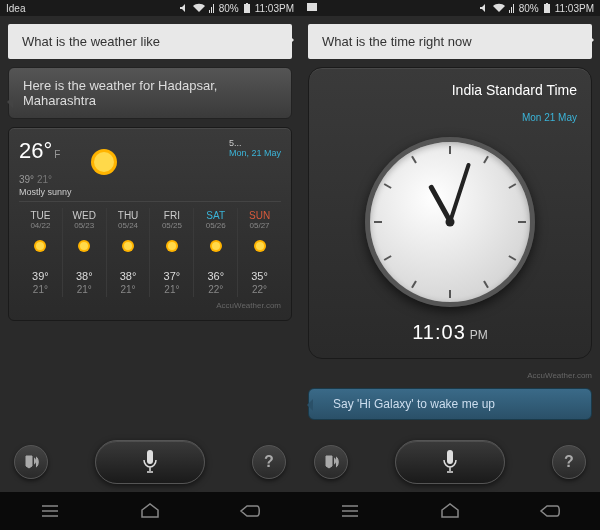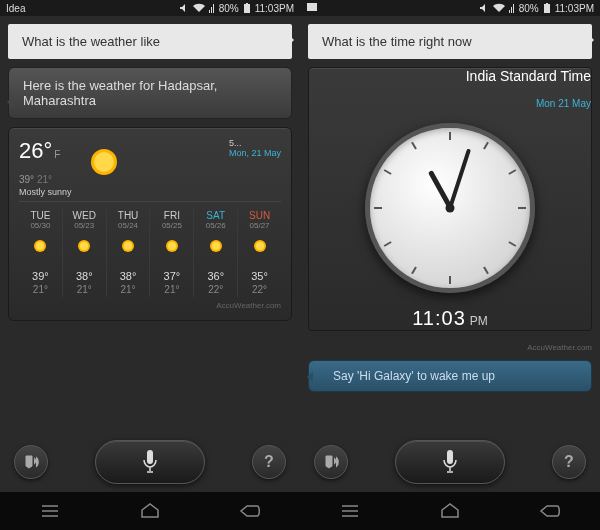--- a/index.html
+++ b/index.html
@@ -29,21 +29,21 @@
 .fday{flex:1;text-align:center;border-right:1px solid #3a3a3a;padding:2px 0}
 .fday:last-child{border-right:none}
 .fday-name{font-size:10px;color:#ccc;font-weight:normal}
 .fday-name.sat{color:#3bb4d8}
 .fday-name.sun{color:#d85a3b}
 .fday-date{font-size:8px;color:#888}
 .fday-icon{width:20px;height:20px;margin:6px auto}
 .fday-hi{font-size:11px;color:#ddd;margin-top:4px}
 .fday-lo{font-size:10px;color:#888;margin-top:2px}
 .attribution{text-align:right;font-size:8px;color:#666;margin-top:4px}
-.time-card{background:linear-gradient(#3a3a3a,#2a2a2a);border:1px solid #1a1a1a;border-radius:4px;color:#ccc;box-shadow:inset 0 1px 0 rgba(255,255,255,0.08);text-align:center}
+.time-card{background:linear-gradient(#3a3a3a,#2a2a2a);border:1px solid #1a1a1a;border-radius:14px;padding:14px;color:#ccc;box-shadow:inset 0 1px 0 rgba(255,255,255,0.08);text-align:center}
 .tz-label{font-size:14px;color:#fff;text-align:right}
 .tz-date{font-size:10px;color:#3bb4d8;text-align:right;margin-top:14px}
 .clock{width:170px;height:170px;margin:14px auto;background:radial-gradient(circle at 40% 35%,#fff,#c8c8c8);border-radius:50%;border:5px solid #555;position:relative;box-shadow:0 4px 12px rgba(0,0,0,0.6),inset 0 2px 6px rgba(0,0,0,0.25)}
 .clock-center{position:absolute;width:9px;height:9px;background:#222;border-radius:50%;top:50%;left:50%;transform:translate(-50%,-50%);z-index:5}
 .hand{position:absolute;background:#222;top:50%;left:50%;transform-origin:50% 100%;border-radius:2px}
 .hand.hour{width:5px;height:42px;margin-left:-2.5px;margin-top:-42px;transform:rotate(331deg)}
 .hand.minute{width:4px;height:62px;margin-left:-2px;margin-top:-62px;transform:rotate(18deg)}
 .tick{position:absolute;width:2px;height:8px;background:#555;top:4px;left:50%;margin-left:-1px;transform-origin:50% 76px}
 .digital-time{font-size:20px;color:#fff;letter-spacing:1px}
 .digital-ampm{font-size:12px;color:#ccc;margin-left:4px}
@@ -94,21 +94,21 @@
             <circle cx="24" cy="24" r="13" fill="#ffb400"></circle>
             <circle cx="24" cy="24" r="10" fill="#ffd94a"></circle>
           </svg>
         <div class="weather-meta">
           <div class="loc">5...</div>
           <div class="date">Mon, 21 May</div>
         </div>
       </div>
       <div class="forecast" id="forecast-row">
           <div class="fday"><div class="fday-name ">TUE</div>
-  <div class="fday-date">05/30</div>
+  <div class="fday-date">04/22</div>
   <svg class="fday-icon" viewBox="0 0 20 20">
               <circle cx="10" cy="10" r="6" fill="#ffb400"></circle>
               <circle cx="10" cy="10" r="4" fill="#ffd94a"></circle>
             </svg>
   <div class="fday-hi">39°</div>
   <div class="fday-lo">21°</div></div>
           <div class="fday"><div class="fday-name ">WED</div>
   <div class="fday-date">05/23</div>
   <svg class="fday-icon" viewBox="0 0 20 20">
               <circle cx="10" cy="10" r="6" fill="#ffb400"></circle>

